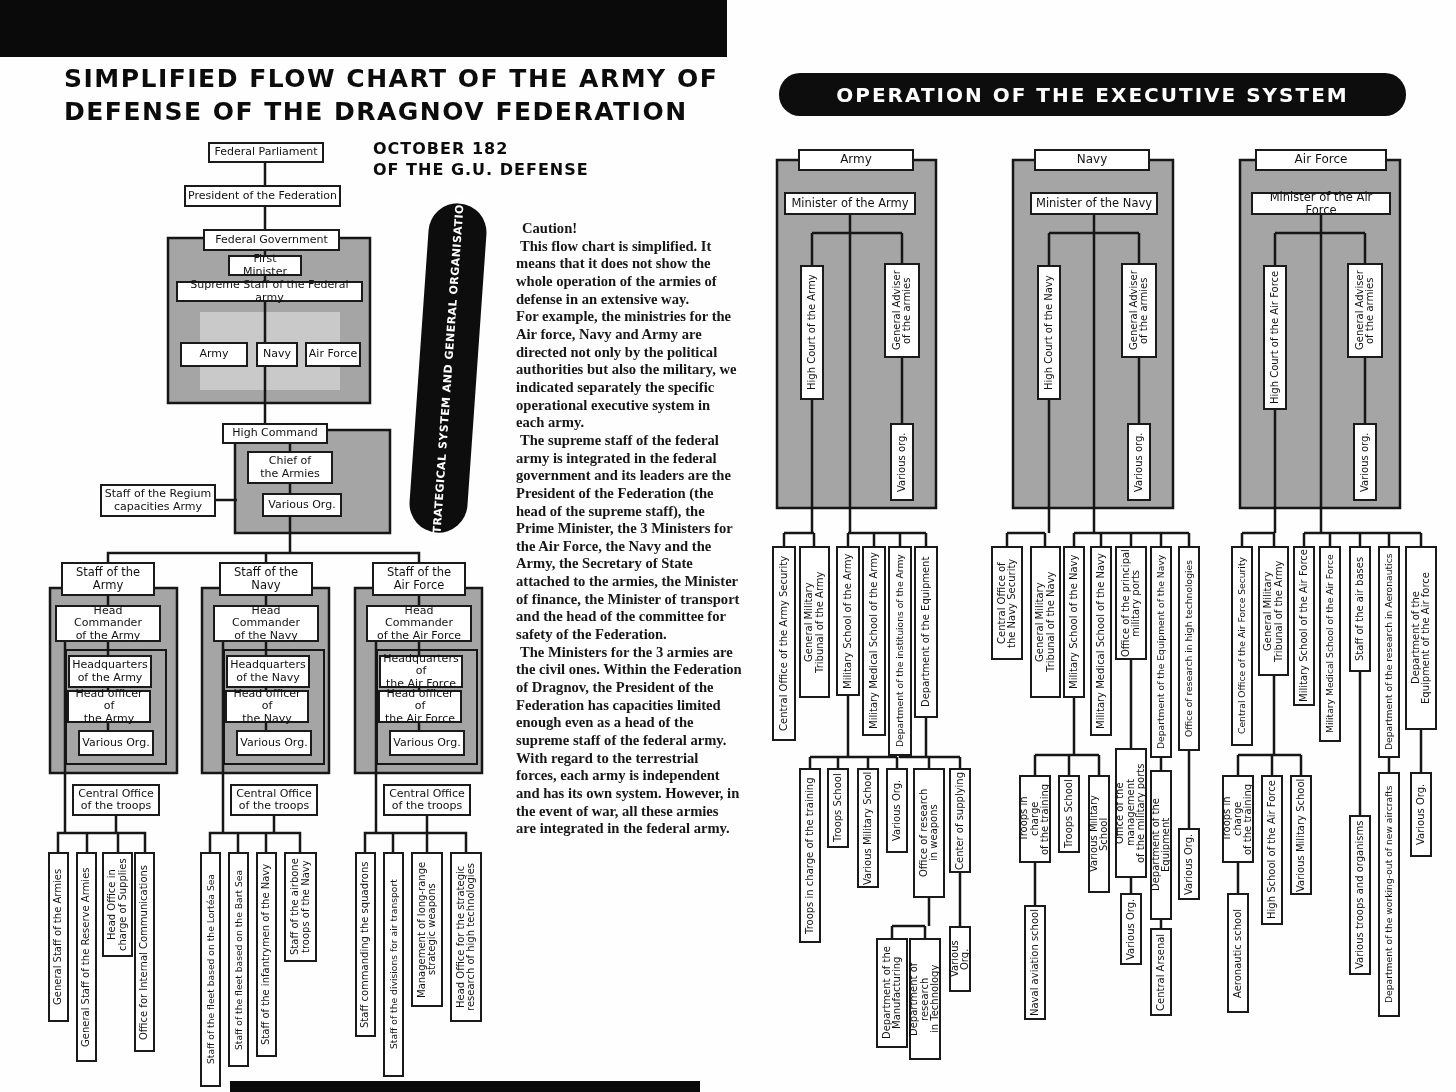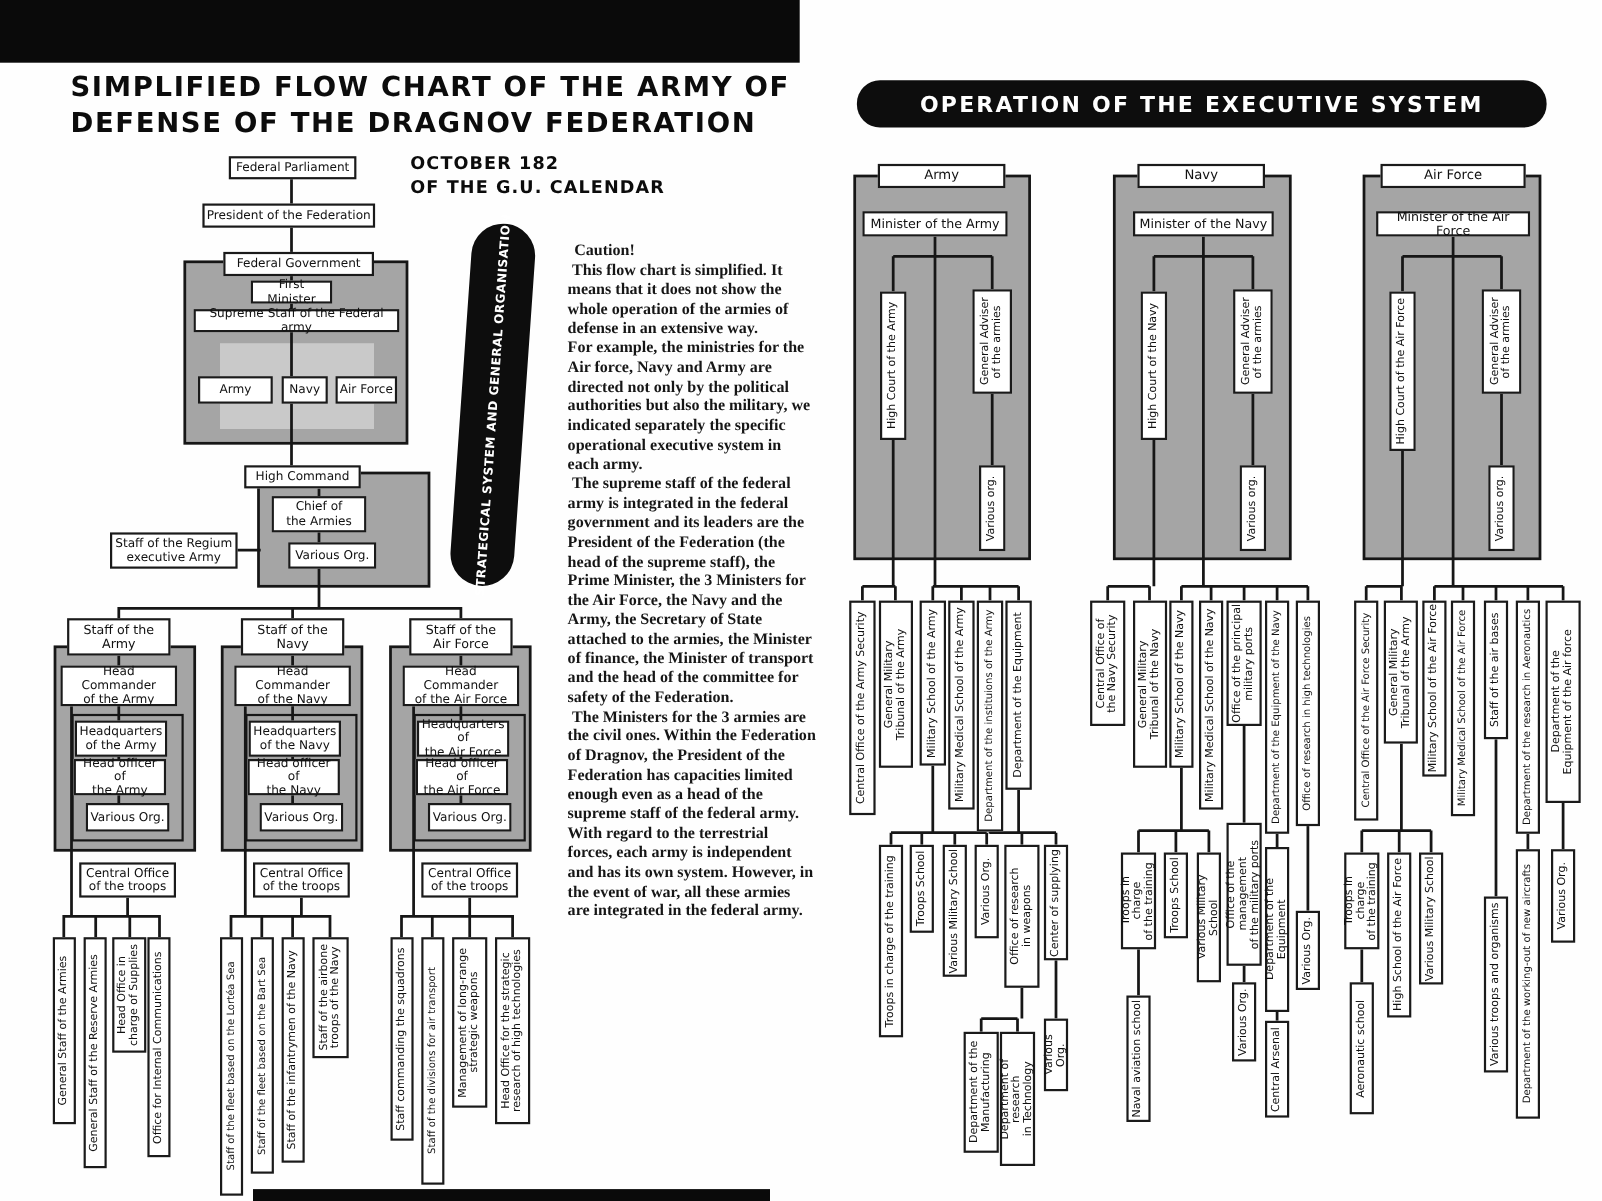--- a/index.html
+++ b/index.html
@@ -75,21 +75,21 @@
                M1238,863 V893"></path>
     </g>
   </svg>
 
   <div class="blackbar" style="left:0;top:0;width:727px;height:57px;"></div>
   <div class="blackbar" style="left:230px;top:1081px;width:470px;height:11px;"></div>
 
   <div class="title" style="left:64px;top:64px;">SIMPLIFIED FLOW CHART OF THE  ARMY OF</div>
   <div class="title" style="left:64px;top:97px;">DEFENSE OF THE DRAGNOV FEDERATION</div>
   <div class="datecap" style="left:373px;top:139px;">OCTOBER 182</div>
-  <div class="datecap" style="left:373px;top:160px;">OF THE G.U. CALENDAR</div>
+  <div class="datecap" style="left:373px;top:160px;">OF THE G.U. DEFENSE</div>
 
   <div class="pillbanner">
       <span>STRATEGICAL SYSTEM AND GENERAL ORGANISATION</span>
     </div>
 
   <div class="caution">
     <p style="padding-left:6px;">Caution!</p>
     <p style="text-indent:4px;">This flow chart is simplified. It means that it does not show the whole operation of the armies of defense in an extensive way.</p>
     <p>For example, the ministries for the Air force, Navy and Army are directed not only by the political authorities but also the military, we indicated separately the specific operational executive system in each army.</p>
     <p style="text-indent:4px;">The supreme staff of the federal army is integrated in the federal government and its leaders are the President of the Federation (the head of the supreme staff), the Prime Minister, the 3 Ministers for the Air Force, the Navy and the Army, the Secretary of State attached to the armies, the Minister of finance, the Minister of transport and the head of the committee for safety of the Federation.</p>
@@ -102,21 +102,21 @@
   <div class="hbox" style="left:228px;top:255px;width:74px;height:21px;">First Minister</div>
   <div class="hbox" style="left:176px;top:281px;width:187px;height:21px;">Supreme Staff of the Federal army</div>
   <div class="hbox" style="left:180px;top:342px;width:68px;height:25px;">Army</div>
   <div class="hbox" style="left:256px;top:342px;width:42px;height:25px;">Navy</div>
   <div class="hbox" style="left:305px;top:342px;width:56px;height:25px;">Air Force</div>
   <div class="hbox" style="left:222px;top:423px;width:106px;height:21px;">High Command</div>
   <div class="hbox" style="left:247px;top:451px;width:86px;height:33px;">Chief of
 the Armies</div>
   <div class="hbox" style="left:262px;top:493px;width:80px;height:24px;">Various Org.</div>
   <div class="hbox" style="left:100px;top:484px;width:116px;height:33px;">Staff of the Regium
-executive Army</div>
+capacities Army</div>
 
   <div class="hbox" style="left:61px;top:562px;width:94px;height:34px;font-size:11.5px;">Staff of the
 Army</div>
   <div class="hbox" style="left:55px;top:605px;width:106px;height:37px;">Head Commander
 of the Army</div>
   <div class="hbox" style="left:68px;top:655px;width:84px;height:33px;">Headquarters
 of the Army</div>
   <div class="hbox" style="left:67px;top:690px;width:84px;height:33px;">Head officer of
 the Army</div>
   <div class="hbox" style="left:78px;top:730px;width:76px;height:26px;">Various Org.</div>

